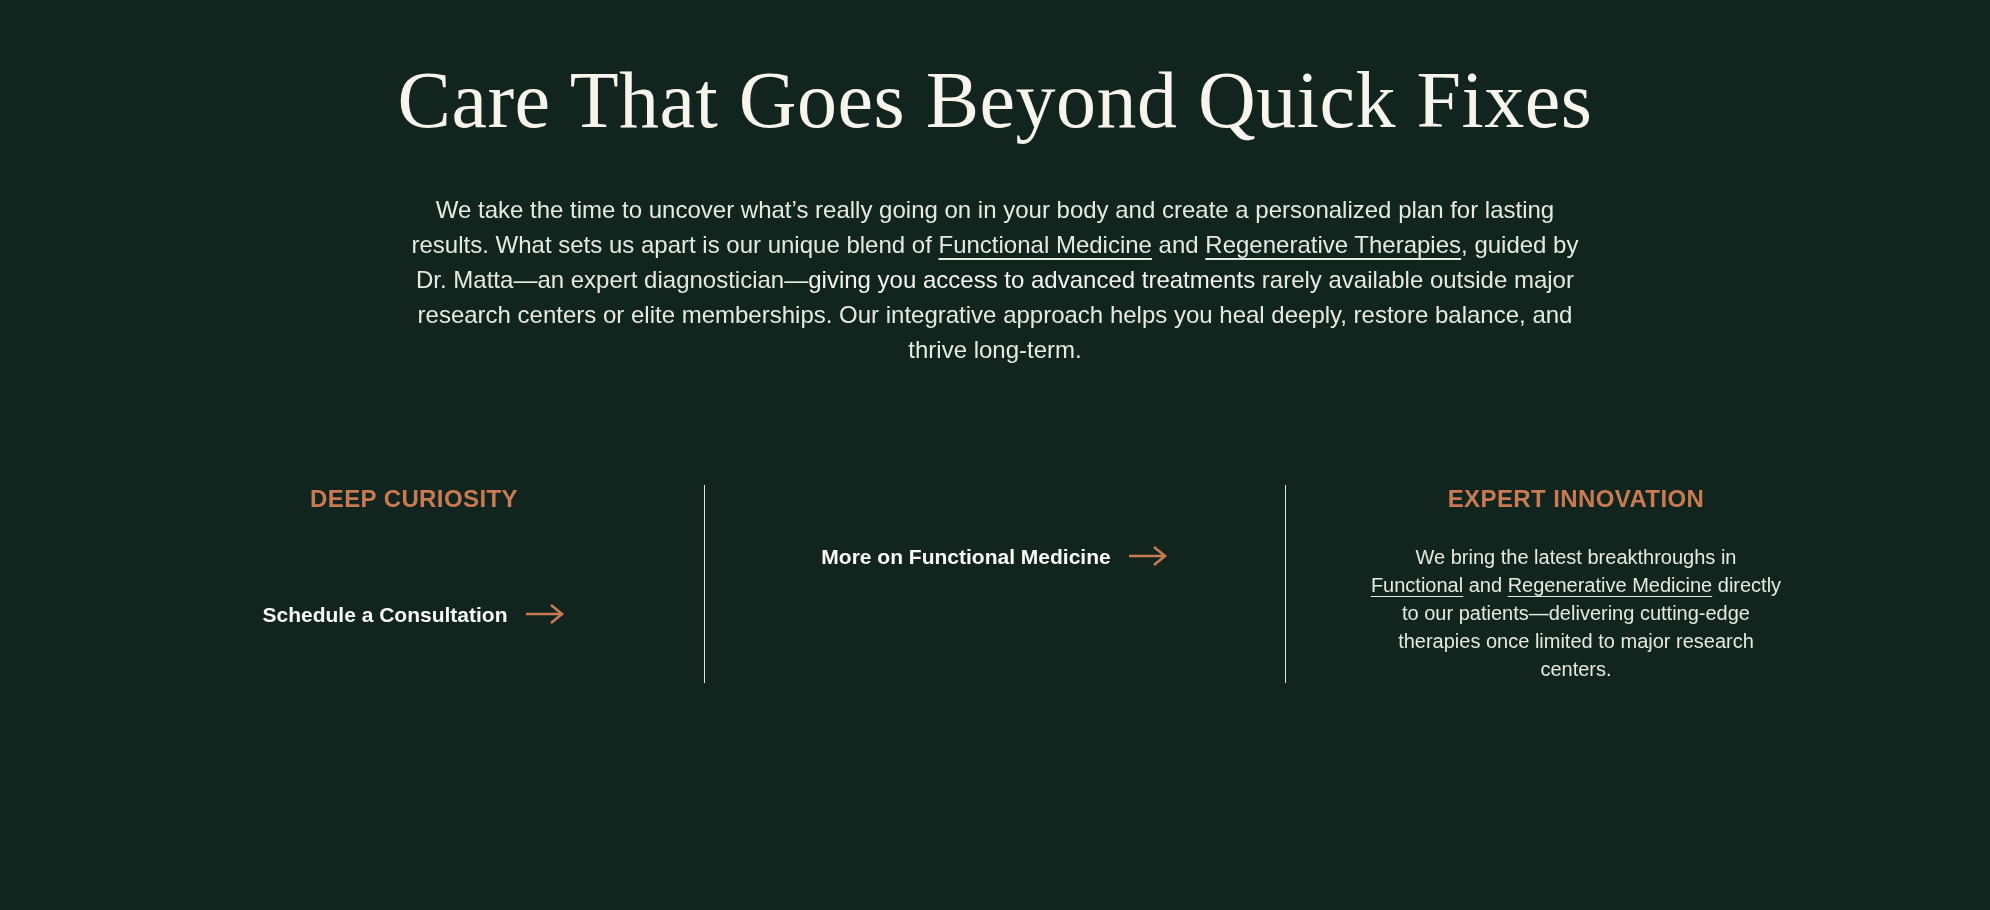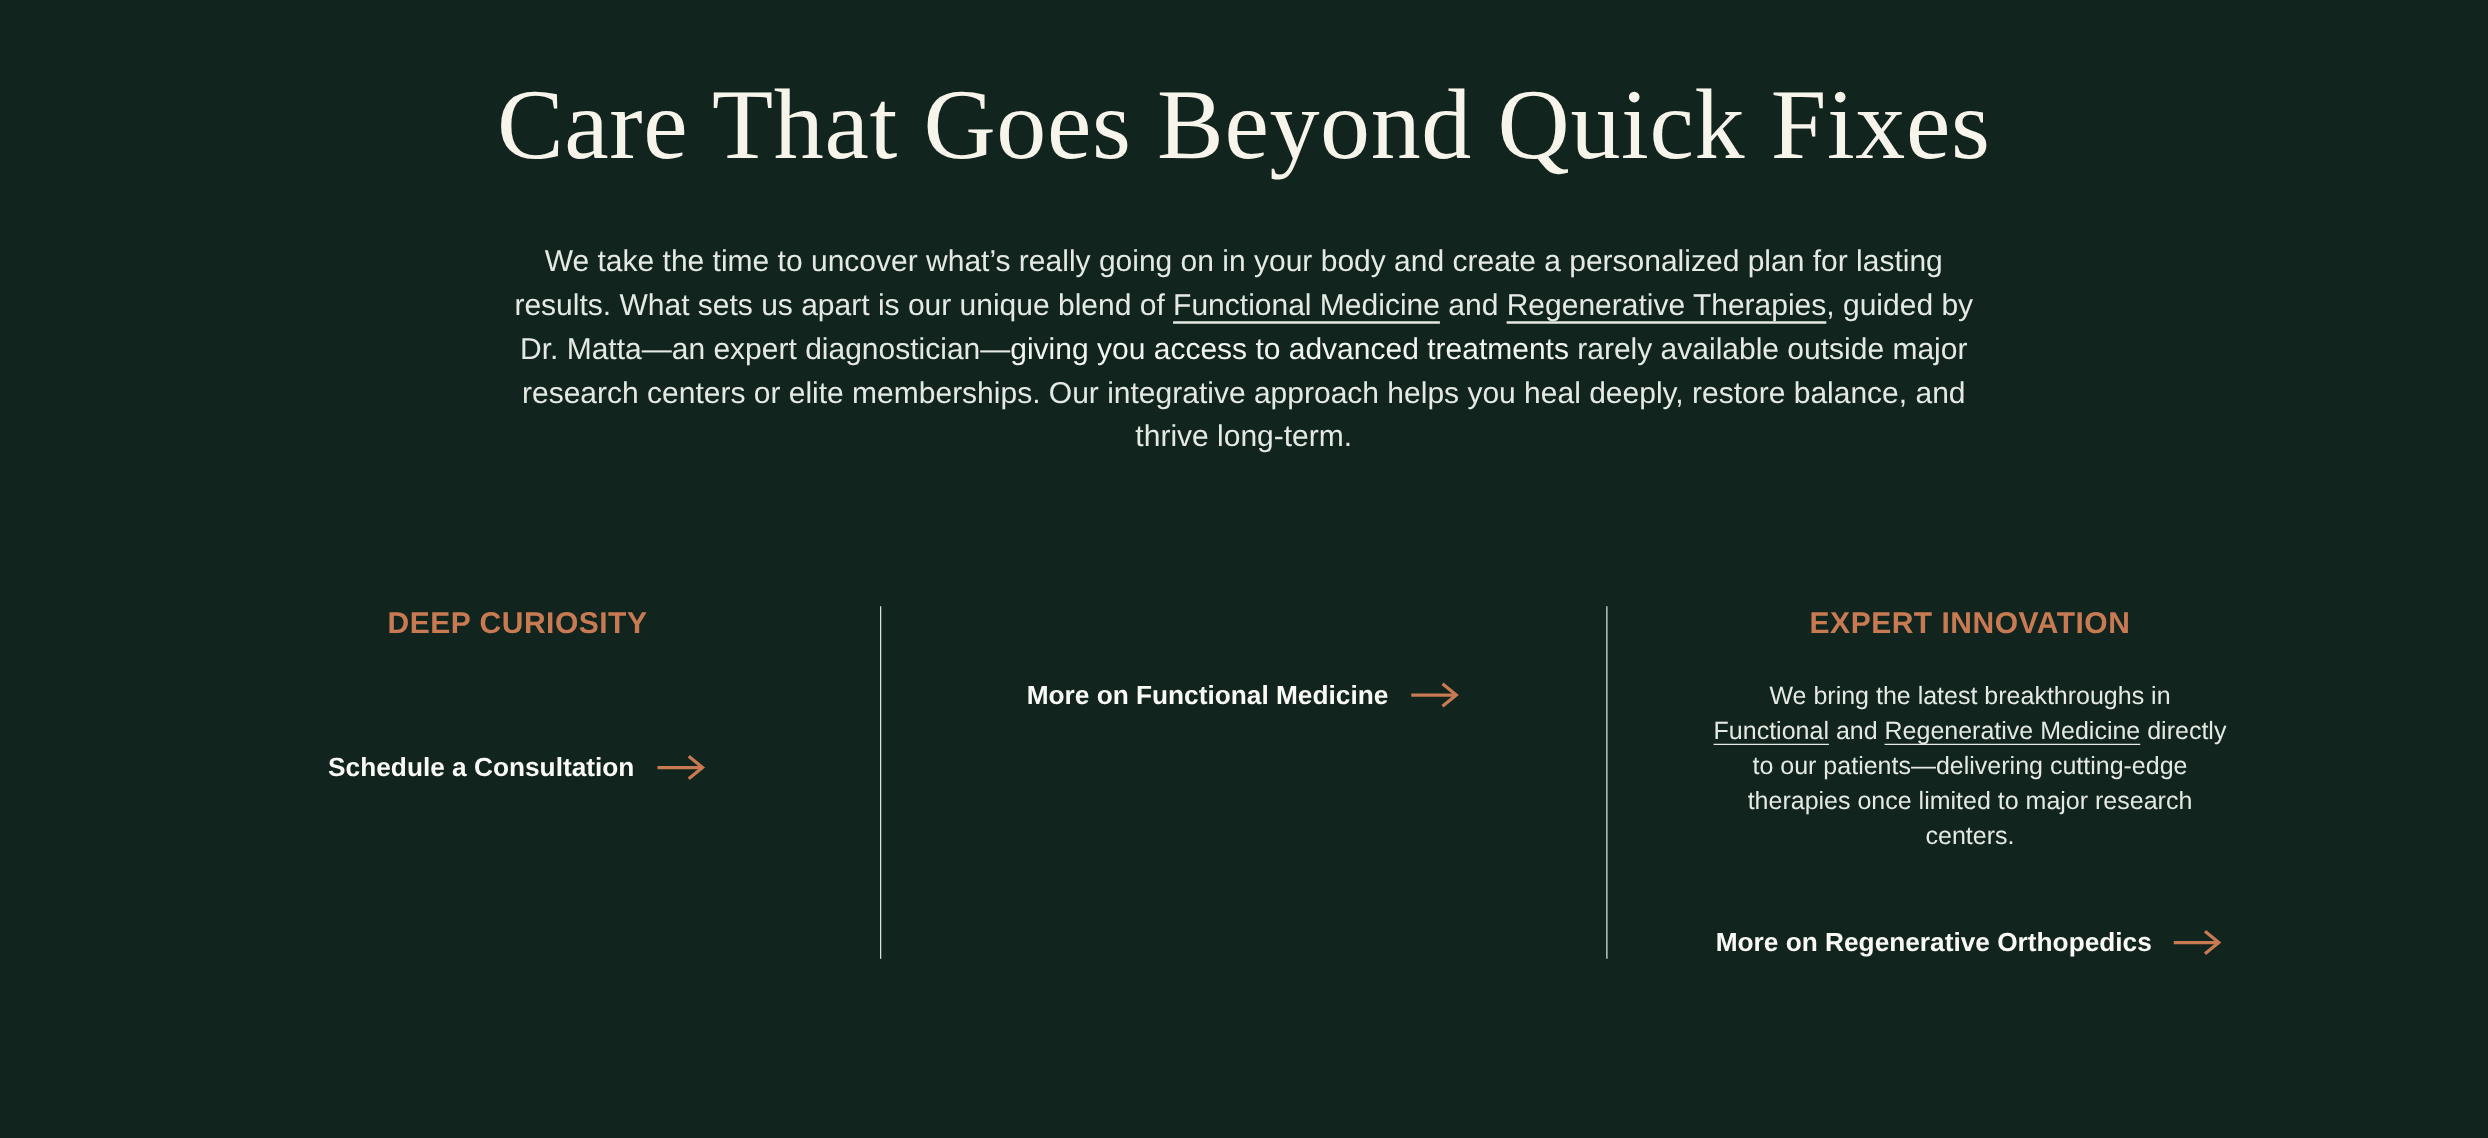--- a/index.html
+++ b/index.html
@@ -137,25 +137,16 @@
           </svg>
         </span>
       </a>
     </div>
 
     <div class="divider"></div>
 
     <div class="col">
       <h3 class="col-title">EXPERT INNOVATION</h3>
       <p class="col-body"><span>We bring the latest breakthroughs in </span><a>Functional</a><span> and </span><a>Regenerative Medicine</a><span> directly to our patients—delivering cutting-edge therapies once limited to major research centers.</span></p>
-      <a class="cta">
-        <span>More on Regenerative Orthopedics</span>
-        <span class="arrow">
-          <svg width="42" height="22" viewBox="0 0 42 22" fill="none" xmlns="http://www.w3.org/2000/svg">
-            <path d="M2 11 H38" stroke="#C87A52" stroke-width="2.6"></path>
-            <path d="M27 2 L38 11 L27 20" stroke="#C87A52" stroke-width="2.6" fill="none"></path>
-          </svg>
-        </span>
-      </a>
     </div>
 
   </div>
 </div>
 
 </body></html>

